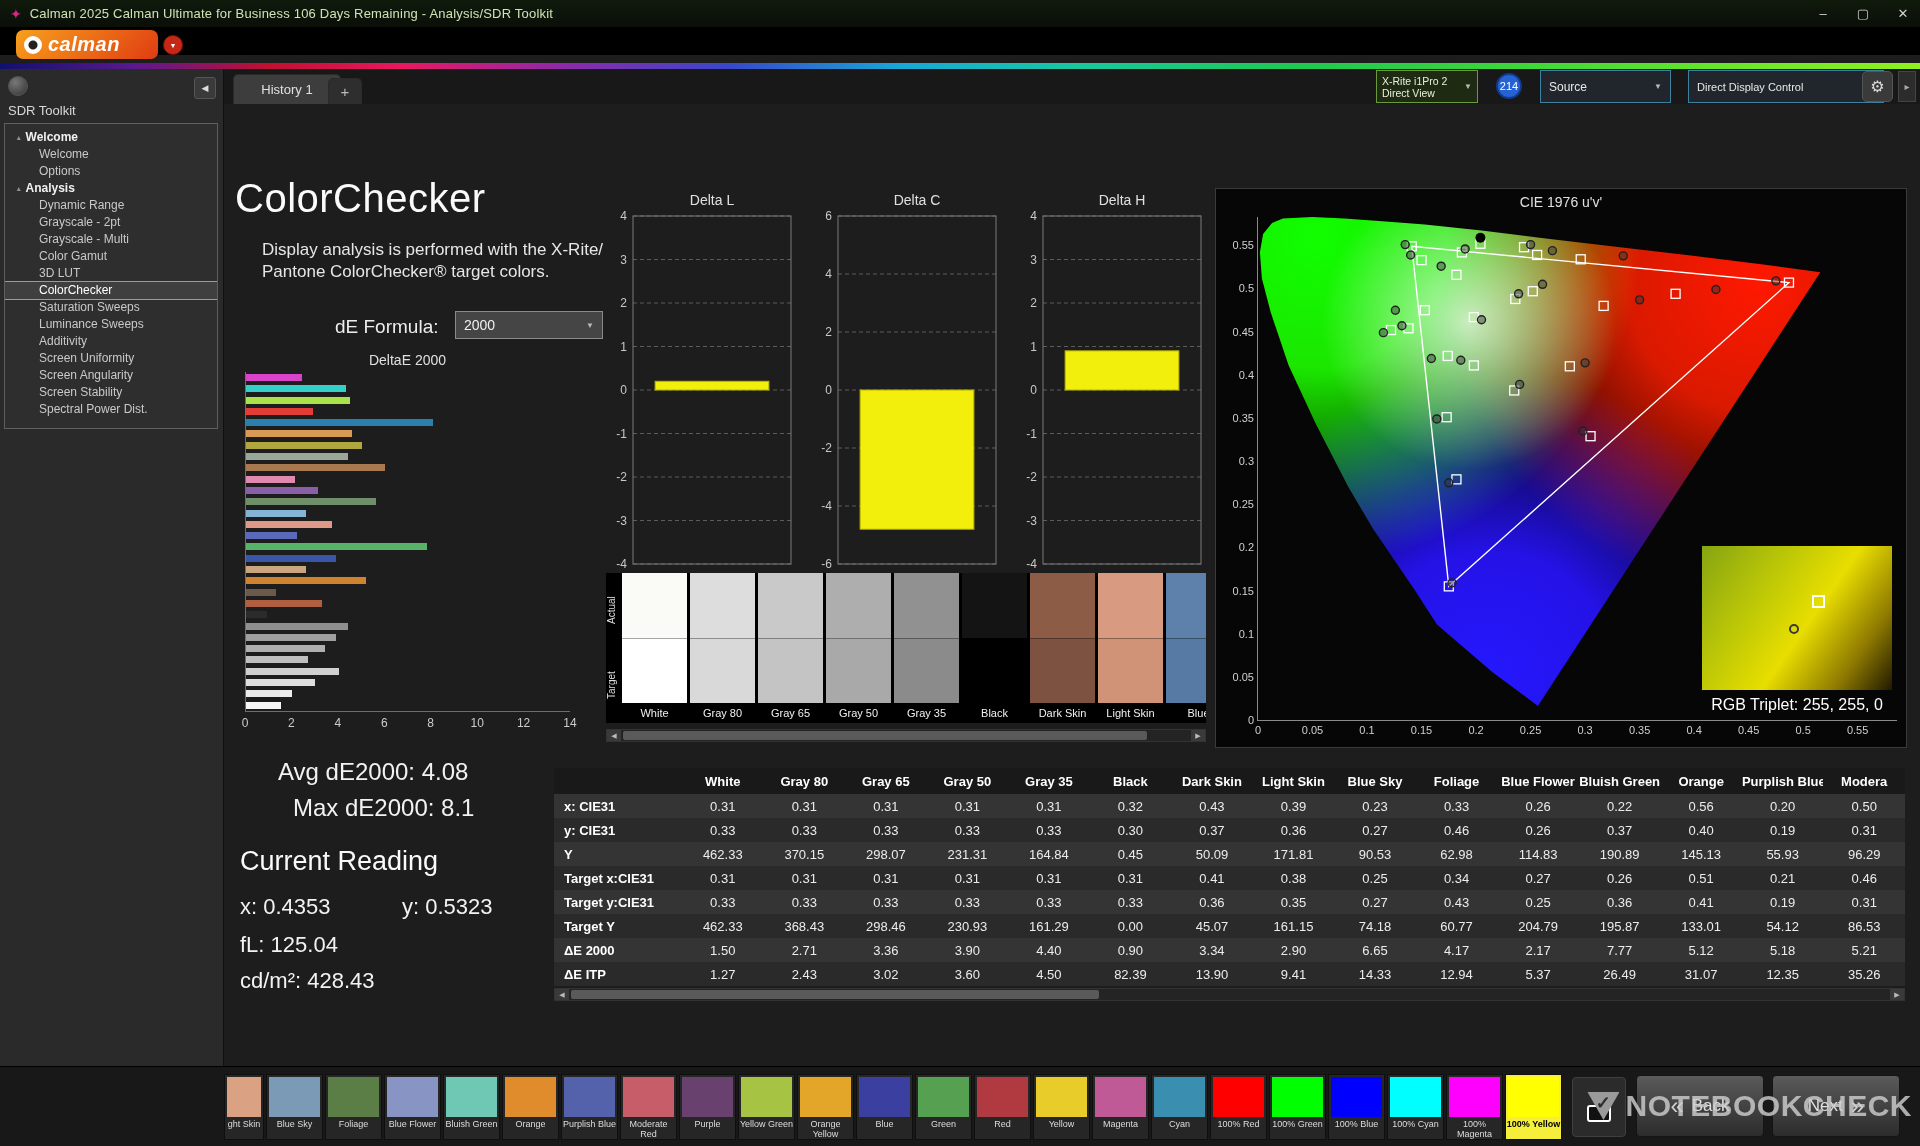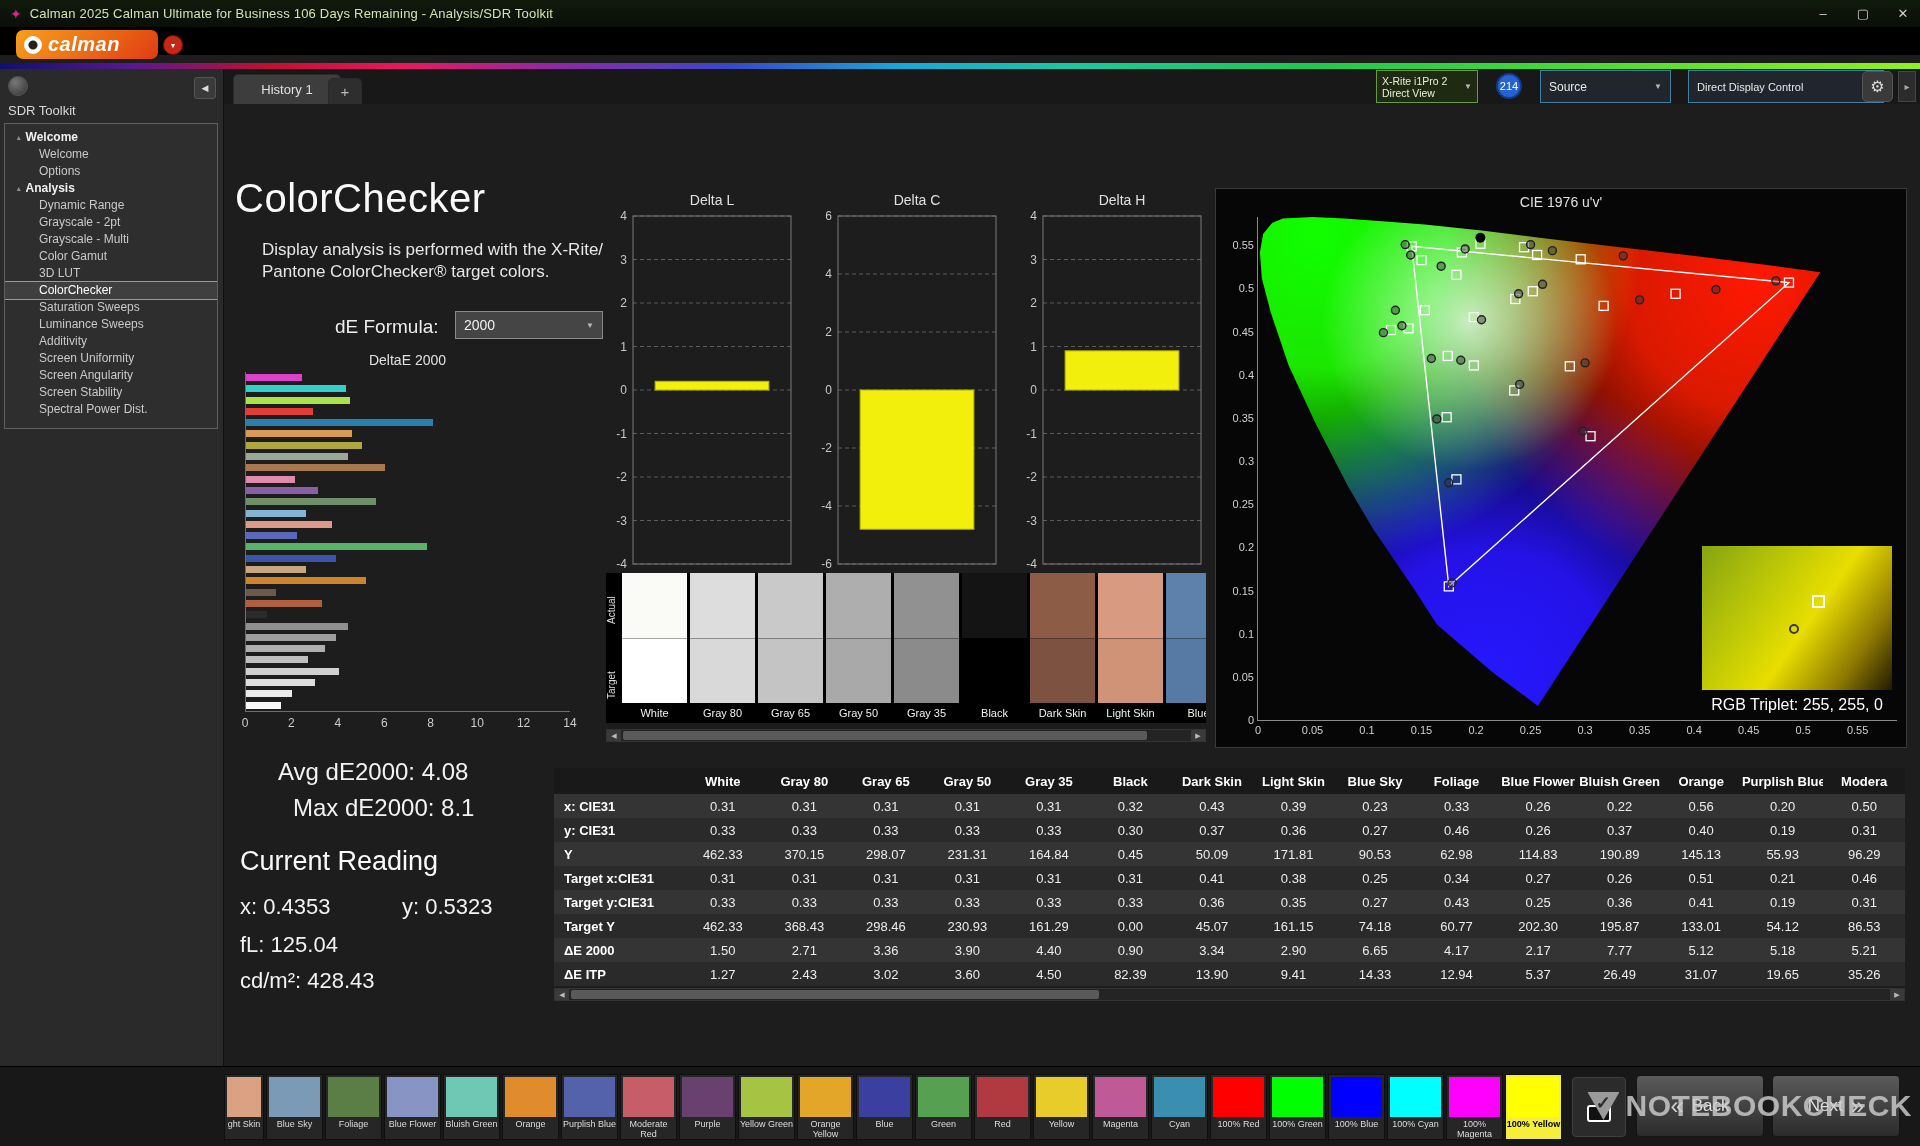--- a/index.html
+++ b/index.html
@@ -611,21 +611,21 @@
           <td>462.33</td>
           <td>368.43</td>
           <td>298.46</td>
           <td>230.93</td>
           <td>161.29</td>
           <td>0.00</td>
           <td>45.07</td>
           <td>161.15</td>
           <td>74.18</td>
           <td>60.77</td>
-          <td>202.30</td>
+          <td>204.79</td>
           <td>195.87</td>
           <td>133.01</td>
           <td>54.12</td>
           <td>86.53</td>
         </tr>
         <tr>
           <td class="rowlabel">ΔE 2000</td>
           <td>1.50</td>
           <td>2.71</td>
           <td>3.36</td>
@@ -650,21 +650,21 @@
           <td>3.60</td>
           <td>4.50</td>
           <td>82.39</td>
           <td>13.90</td>
           <td>9.41</td>
           <td>14.33</td>
           <td>12.94</td>
           <td>5.37</td>
           <td>26.49</td>
           <td>31.07</td>
-          <td>19.65</td>
+          <td>12.35</td>
           <td>35.26</td>
         </tr>
       </tbody>
     </table>
   <div class="abs hscroll" style="left:554px;top:988px;width:1351px;height:13px">
     <span class="sb-arrow">◀</span>
     <span class="sb-track">
         <span class="sb-thumb" style="left:2px;width:40%"></span>
       </span>
     <span class="sb-arrow">▶</span>

